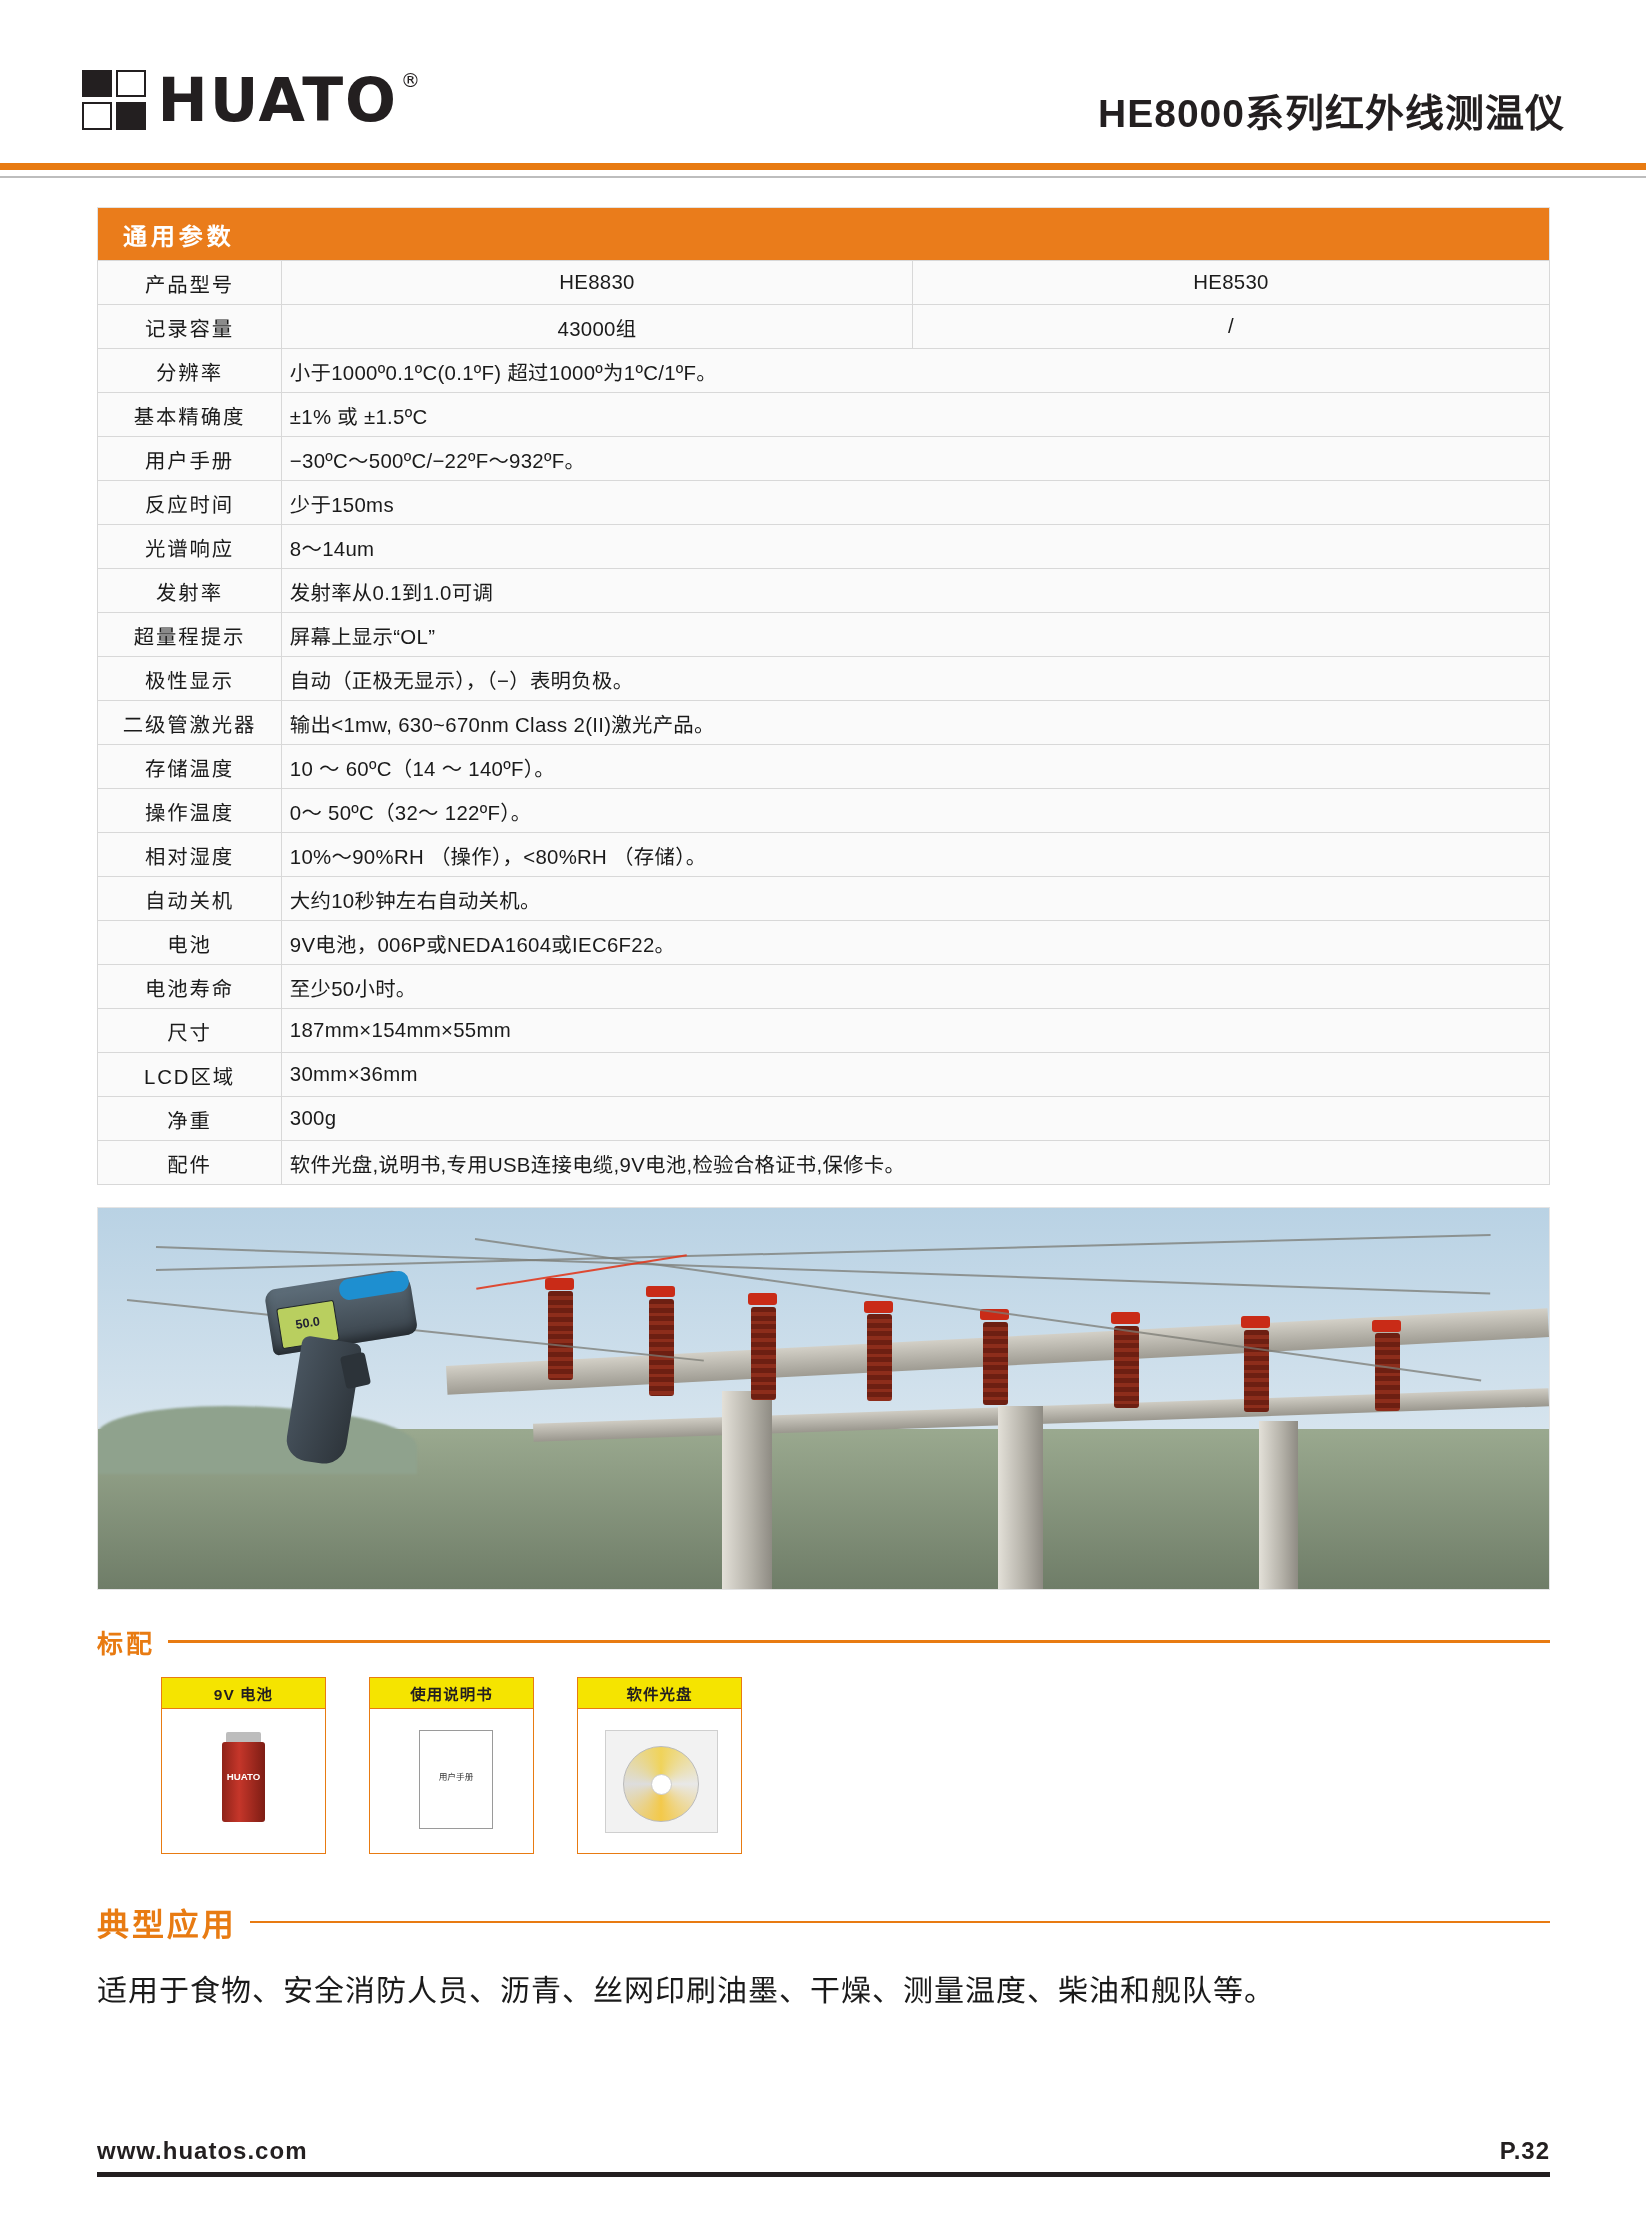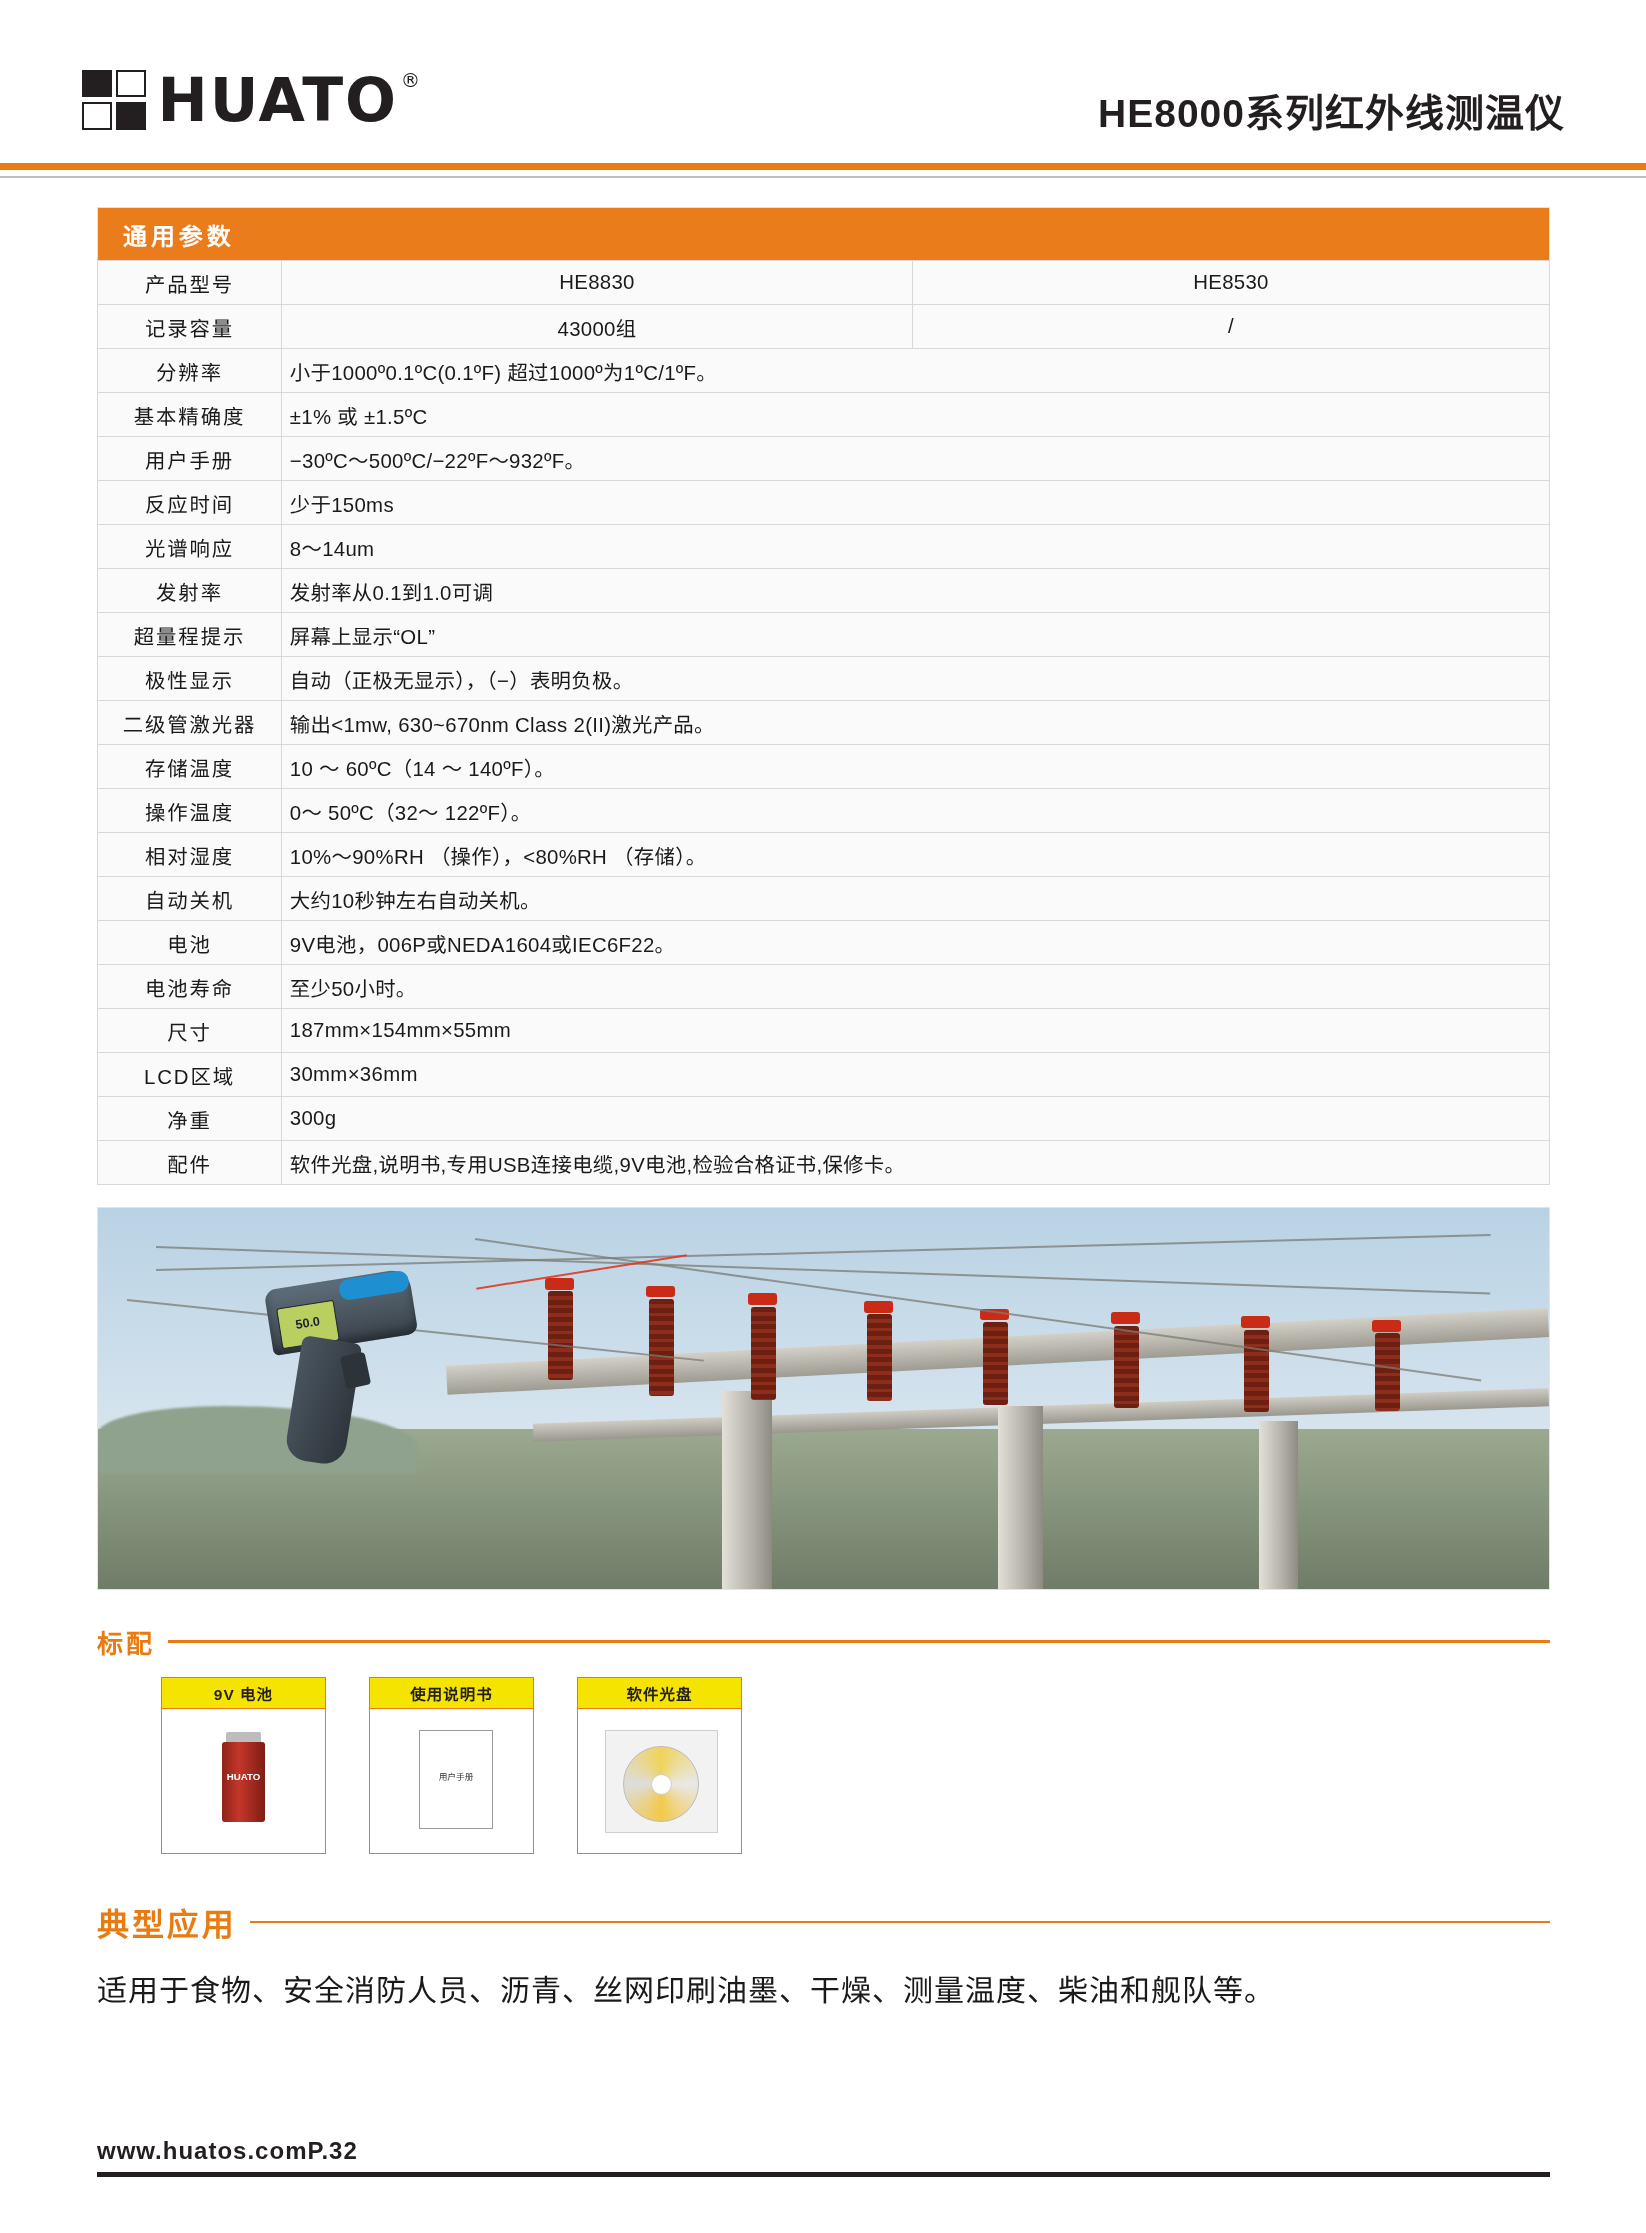--- a/index.html
+++ b/index.html
@@ -288,21 +288,21 @@
     color:#1a1a1a;
   }
 
   
   .footer{
     position:absolute;
     left:97px;right:97px;
     bottom:47px;
   }
   .footer-row{
-    display:flex;align-items:flex-end;
+    display:flex;align-items:flex-end;justify-content:space-between;
   }
   .site{
     font-size:24px;font-weight:bold;color:#231f20;letter-spacing:1px;
   }
   .pageno{
     font-size:24px;font-weight:bold;color:#231f20;letter-spacing:1px;
   }
   .footer-rule{
     height:4.9px;background:#231f20;margin:0 0 9.7px 0;
     width:100%;

